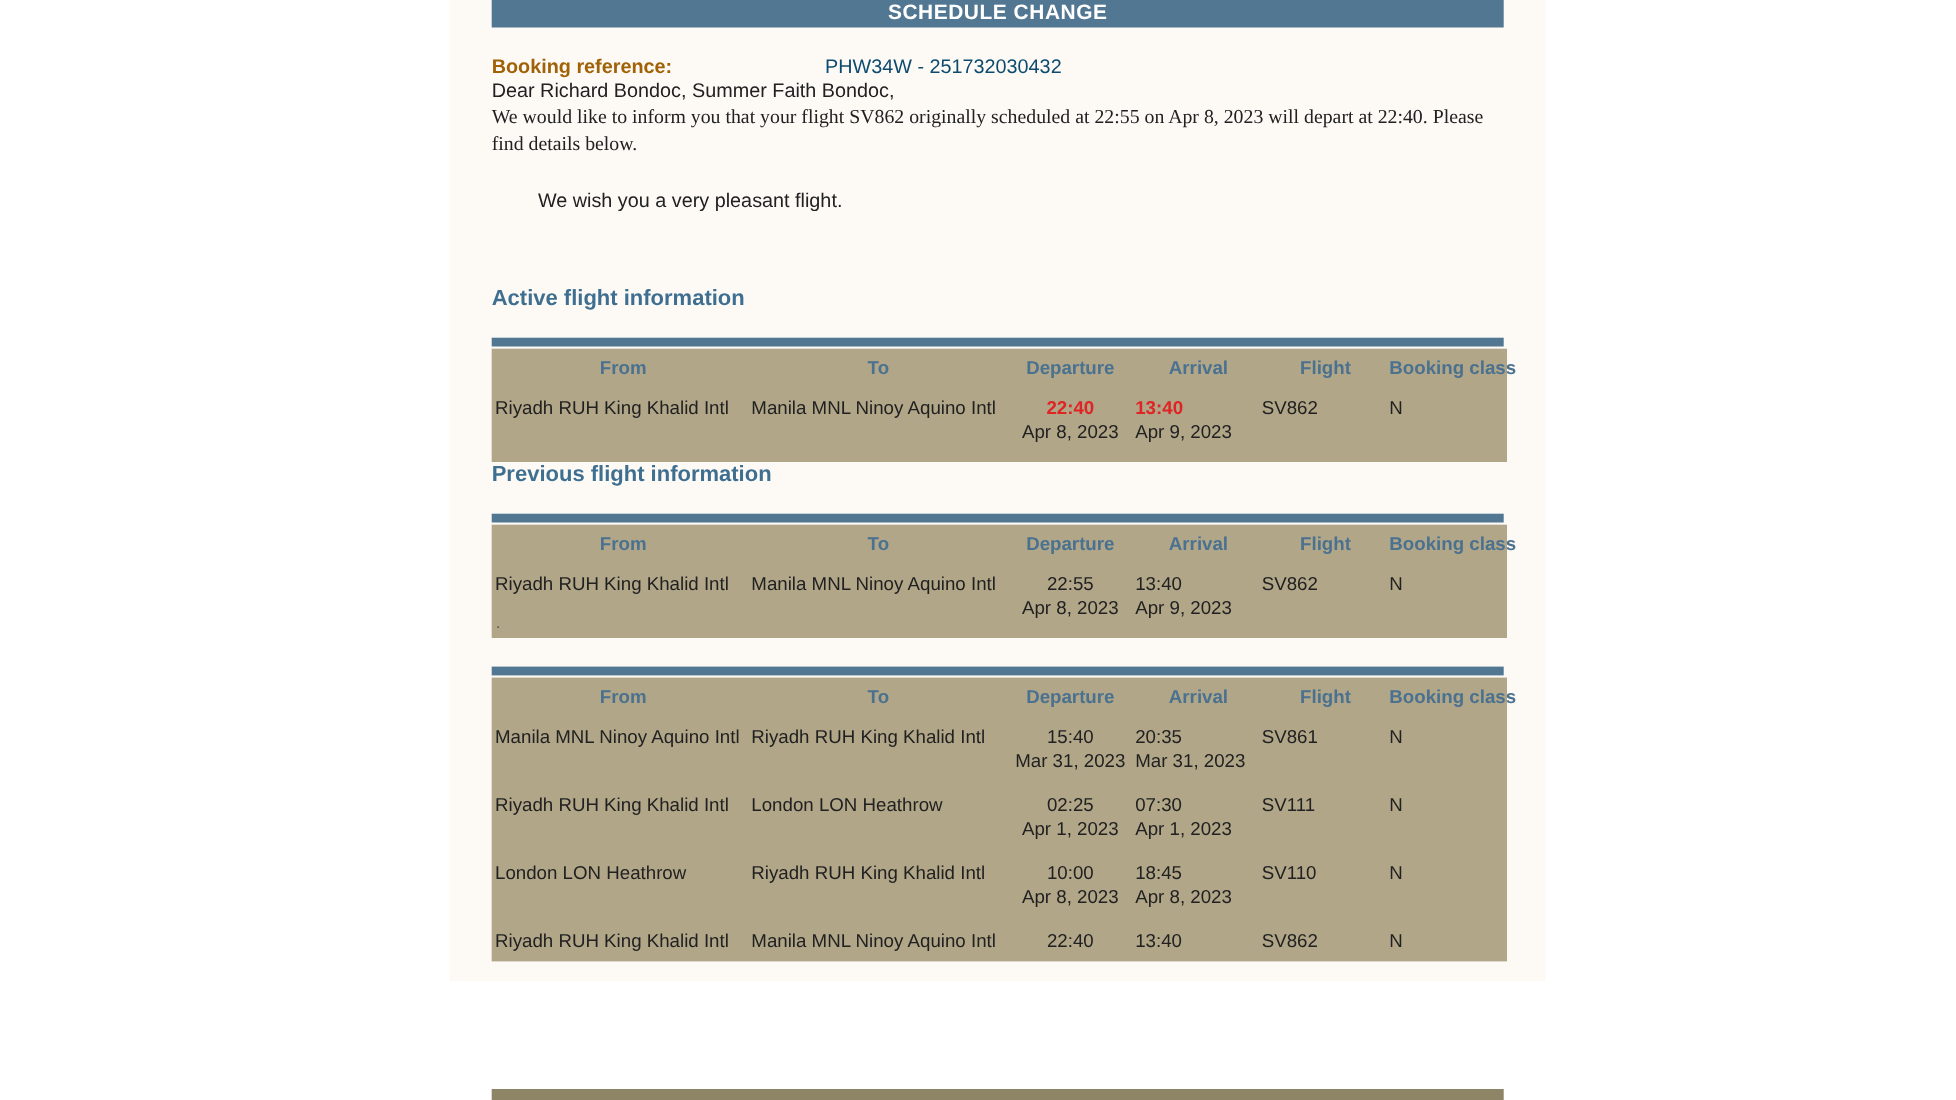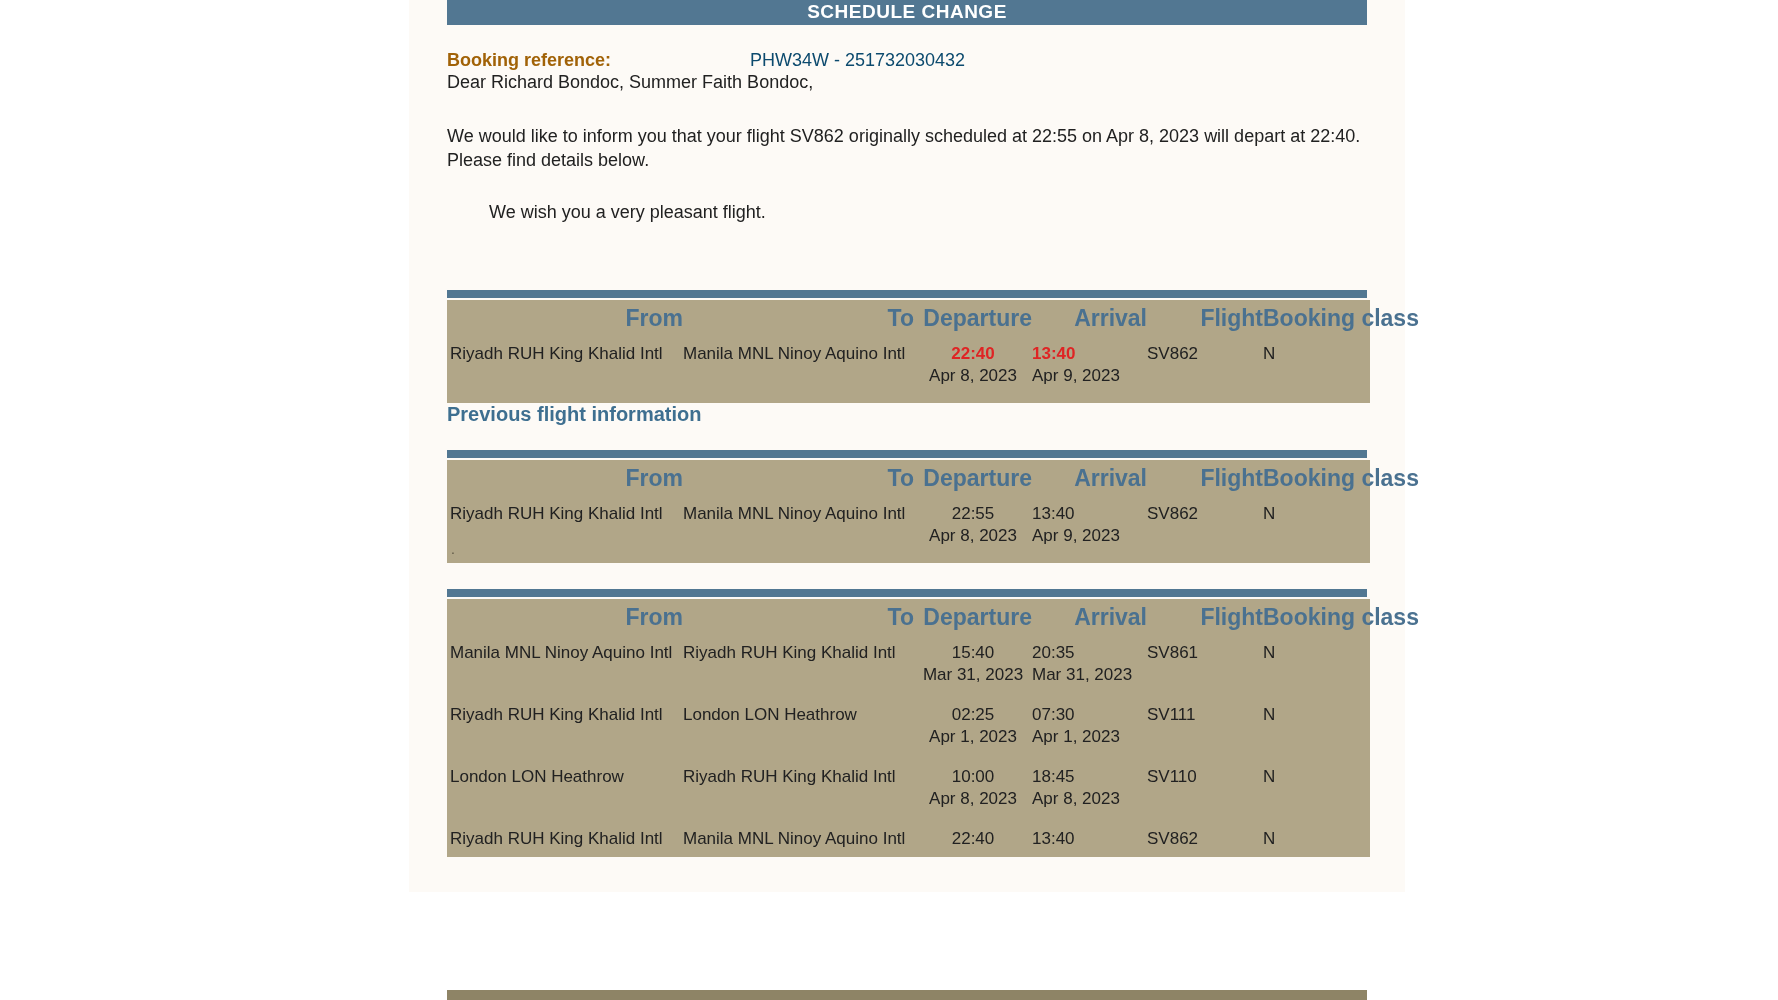--- a/index.html
+++ b/index.html
@@ -39,21 +39,21 @@
     line-height: 20px;
   }
   .booking-label {
     font-weight: bold;
     color: #a16207;
     flex: 0 0 303px;
   }
   .booking-value { color: #0c4a6e; }
   p { margin: 0; font-size: 18px; line-height: 24px; }
   .greeting { }
-  .message  { margin-top: 30px; max-width: 920px; }
+  .message  { max-width: 920px; font-family: Liberation Serif, serif; }
   .closing  { margin-top: 28px; margin-left: 42px; }
   #sections { margin-top: 66px; }
   .flight-section { position: relative; }
   .flight-section.sec-gap-1 { }
   .flight-section.sec-gap-2 { margin-top: 26px; }
   .section-title {
     margin: 0 0 25px 0;
     font-size: 20px;
     line-height: 22px;
     font-weight: bold;
@@ -70,22 +70,22 @@
     background: #b1a688;
     table-layout: fixed;
   }
   .col-from  { width: 233px; }
   .col-to    { width: 231px; }
   .col-dep   { width: 118px; text-align: center; }
   .col-arr   { width: 115px; }
   .col-flt   { width: 116px; }
   .col-cls   { width: 107px; }
   table.flight-table th {
-    text-align: right;
-    font-size: 23px;
+    text-align: center;
+    font-size: 17px;
     line-height: 20px;
     font-weight: bold;
     color: #4a7190;
     padding: 8px 0 4px 0;
     white-space: nowrap;
   }
   table.flight-table th.col-from, table.flight-table td.col-from { padding-left: 3px; }
   table.flight-table td {
     vertical-align: top;
     font-size: 17px;
@@ -126,20 +126,21 @@
     <span class="booking-label">Booking reference:</span>
     <span class="booking-value">PHW34W - 251732030432</span>
   </div>
 
   <p class="greeting">Dear Richard Bondoc, Summer Faith Bondoc,</p>
   <p class="message">We would like to inform you that your flight SV862 originally scheduled at 22:55 on Apr 8, 2023 will depart at 22:40. Please find details below.</p>
   <p class="closing">We wish you a very pleasant flight.</p>
 
   <div id="sections">
   <section class="flight-section">
+    <h2 class="section-title">Active flight information</h2>
     <div class="table-topbar"></div>
     <table class="flight-table single-row">
       <thead>
         <tr>
           <th class="col-from">From</th>
           <th class="col-to">To</th>
           <th class="col-dep">Departure</th>
           <th class="col-arr">Arrival</th>
           <th class="col-flt">Flight</th>
           <th class="col-cls">Booking class</th>

